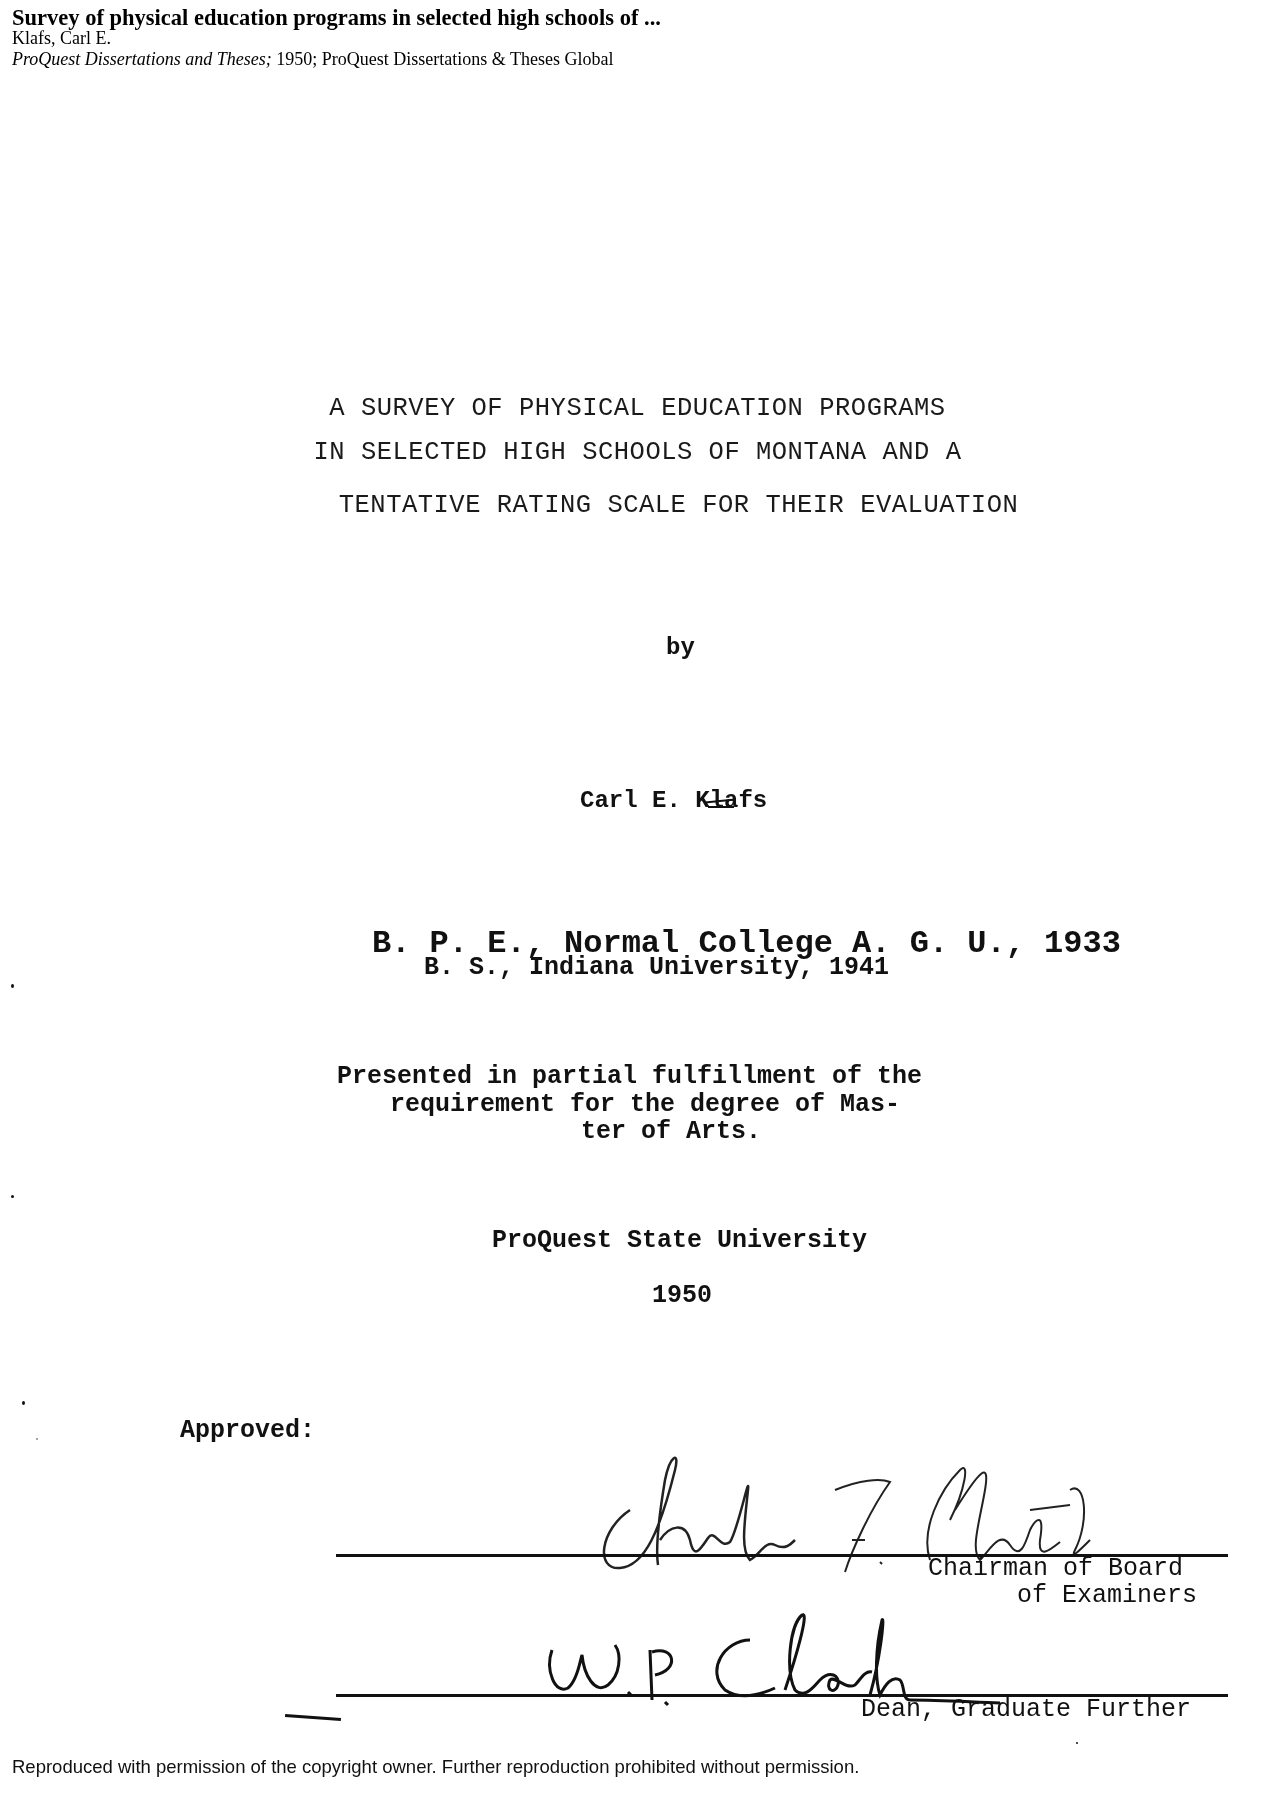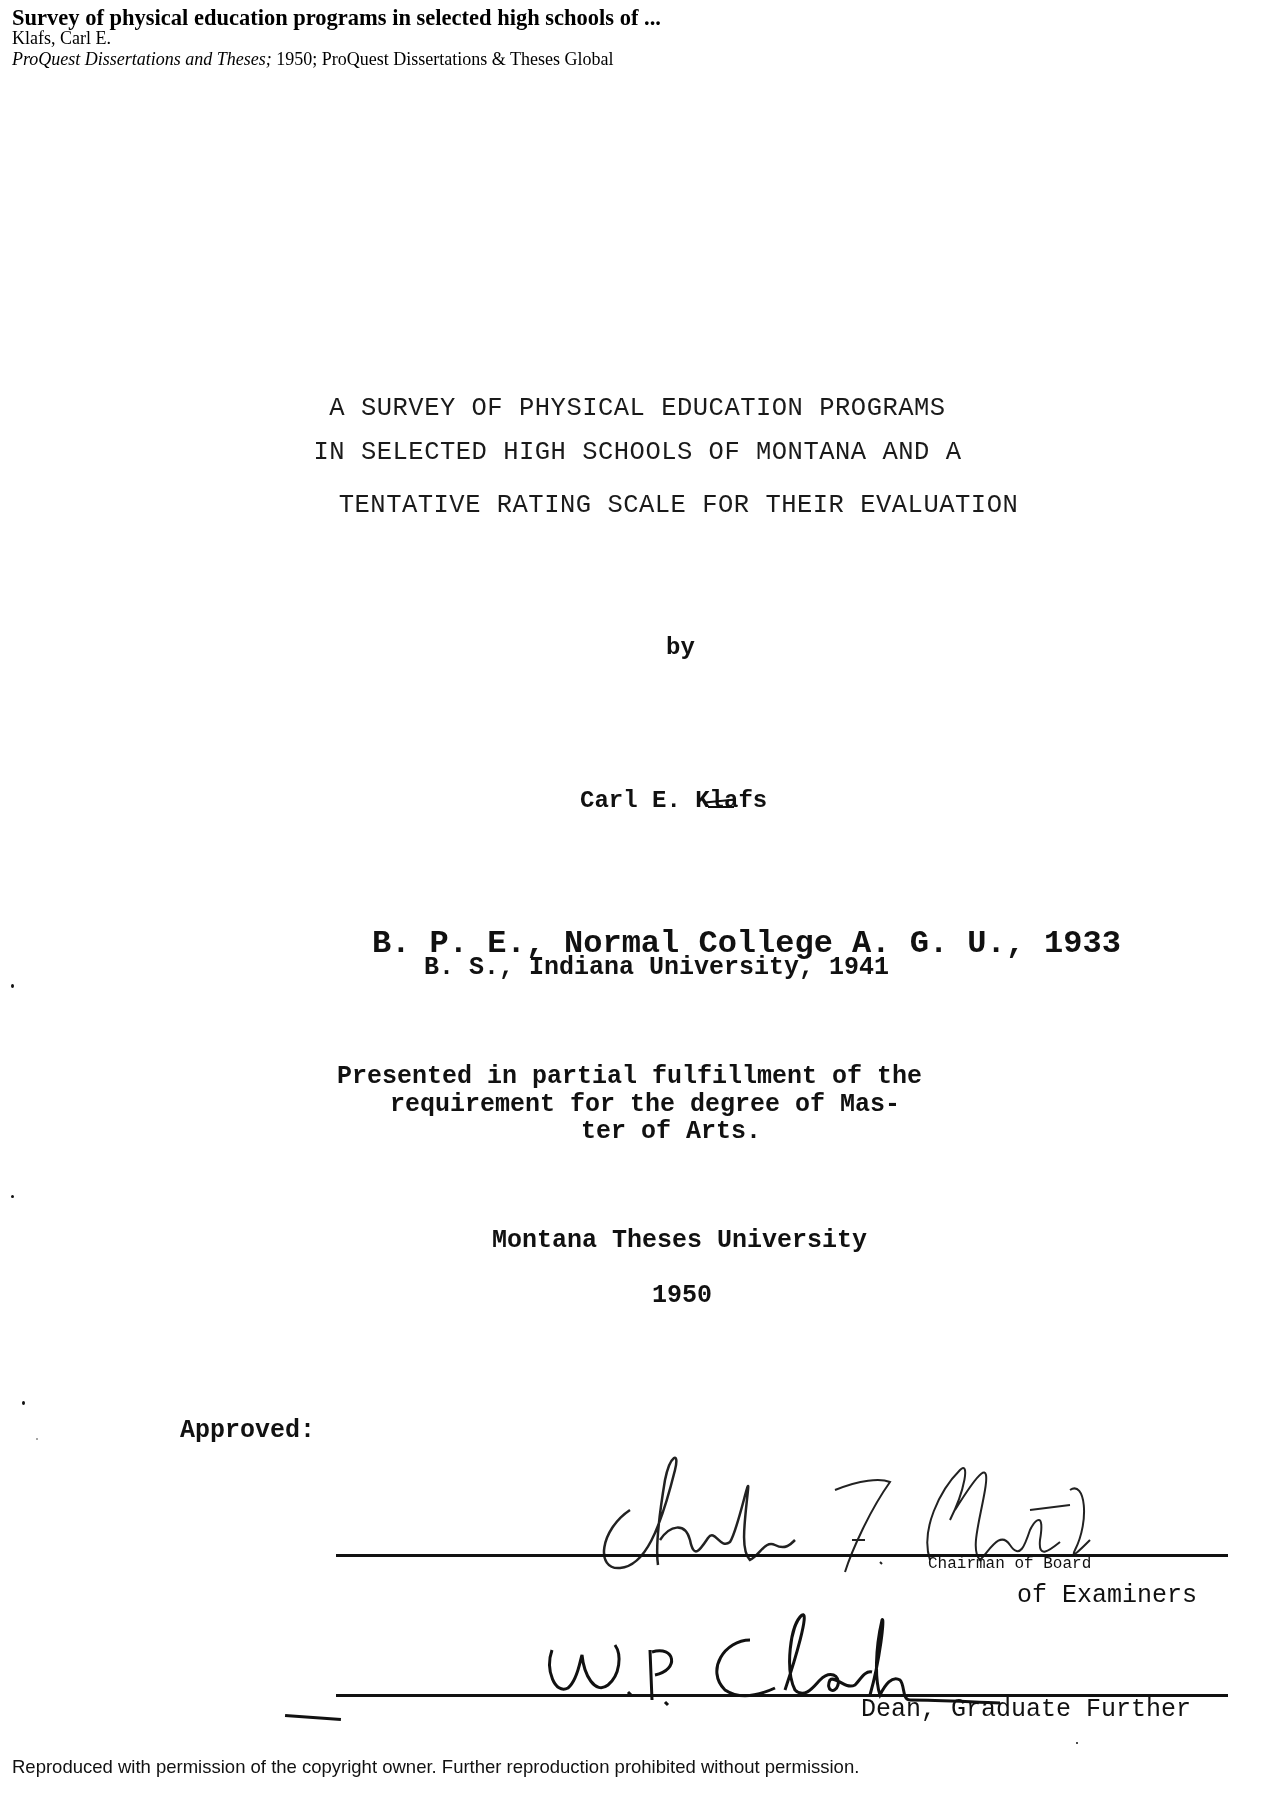--- a/index.html
+++ b/index.html
@@ -36,32 +36,32 @@
 <div class="sigline" style="top:800px; left:705px; width:30px; height:2px; transform:rotate(-6deg);"></div>
 <div class="sigline" style="top:806px; left:708px; width:26px; height:2px;"></div>
 
 <div class="tw typed" style="top:928px; left:372px; font-size:32px;">B. P. E., Normal College A. G. U., 1933</div>
 <div class="tw typed" style="top:955px; left:424px; font-size:25px;">B. S., Indiana University, 1941</div>
 
 <div class="tw typed" style="top:1064px; left:337px; font-size:25px;">Presented in partial fulfillment of the</div>
 <div class="tw typed" style="top:1092px; left:390px; font-size:25px;">requirement for the degree of Mas-</div>
 <div class="tw typed" style="top:1119px; left:581px; font-size:25px;">ter of Arts.</div>
 
-<div class="tw typed" style="top:1228px; left:492px; font-size:25px;">Montana Theses University</div>
+<div class="tw typed" style="top:1228px; left:492px; font-size:25px;">ProQuest State University</div>
 <div class="tw typed" style="top:1283px; left:652px; font-size:25px;">1950</div>
 
 <div class="tw typed" style="top:1418px; left:180px; font-size:25px;">Approved:</div>
 
 <svg class="sig" style="left:590px; top:1450px;" width="620" height="125" viewBox="0 0 620 125">
   <path d="M40 60 C10 80 5 120 30 118 C55 116 70 80 85 20 C90 0 80 5 75 30 C70 60 65 95 68 115 M70 90 C80 75 95 72 100 90 C104 110 110 100 118 88 C125 78 130 100 140 92 C148 80 160 20 158 40 C155 70 150 100 160 110 C170 105 175 90 185 95 C195 100 200 95 205 90" fill="none" stroke="#222" stroke-width="2.5"></path>
   <path d="M245 40 C270 30 290 28 300 32 C280 60 262 100 255 122 M262 90 L275 90 M290 112 l2 2" fill="none" stroke="#222" stroke-width="2"></path>
   <path d="M340 110 C330 80 350 40 370 20 C380 10 375 40 360 70 M365 60 C390 20 400 10 395 40 C390 70 380 100 390 110 C400 100 410 80 420 95 C430 110 435 95 440 80 C445 70 455 60 450 90 C448 110 460 100 470 92 M440 60 L480 55 M480 40 C495 30 500 70 485 100 C480 110 490 100 500 90" fill="none" stroke="#222" stroke-width="2"></path>
 </svg>
 <div class="sigline" style="top:1554px; left:336px; width:892px;"></div>
-<div class="tw typed" style="top:1556px; left:928px; font-size:16px; font-weight:normal;">Chairman of Board</div>
+<div class="tw typed" style="top:1556px; left:928px; font-size:25px; font-weight:normal;">Chairman of Board</div>
 <div class="tw typed" style="top:1583px; left:1017px; font-size:25px; font-weight:normal;">of Examiners</div>
 
 <svg class="sig" style="left:540px; top:1600px;" width="560" height="115" viewBox="0 0 560 115">
   <path d="M12 50 C5 70 15 95 28 88 C38 80 40 60 42 55 C44 75 55 95 68 85 C80 75 82 55 75 45" fill="none" stroke="#111" stroke-width="3"></path>
   <path d="M88 92 l3 3 M110 50 L112 100 M112 52 C135 45 140 70 115 75 M125 102 l3 3" fill="none" stroke="#111" stroke-width="3"></path>
   <path d="M210 40 C185 40 165 70 185 90 C200 100 220 95 235 88 M245 90 C255 60 270 10 262 15 C250 25 245 70 255 90 C265 100 275 85 280 80 C290 70 300 75 298 85 C295 95 285 90 290 80 C295 75 305 90 315 85 C320 80 325 70 332 72 M330 95 C340 60 345 15 342 20 C335 50 335 80 340 95 C345 85 352 75 360 80 C365 85 362 100 370 100 C400 100 430 102 460 103" fill="none" stroke="#111" stroke-width="3"></path>
 </svg>
 <div class="sigline" style="top:1694px; left:336px; width:892px;"></div>
 <div class="tw typed" style="top:1697px; left:861px; font-size:25px; font-weight:normal;">Dean, Graduate Further</div>
 

